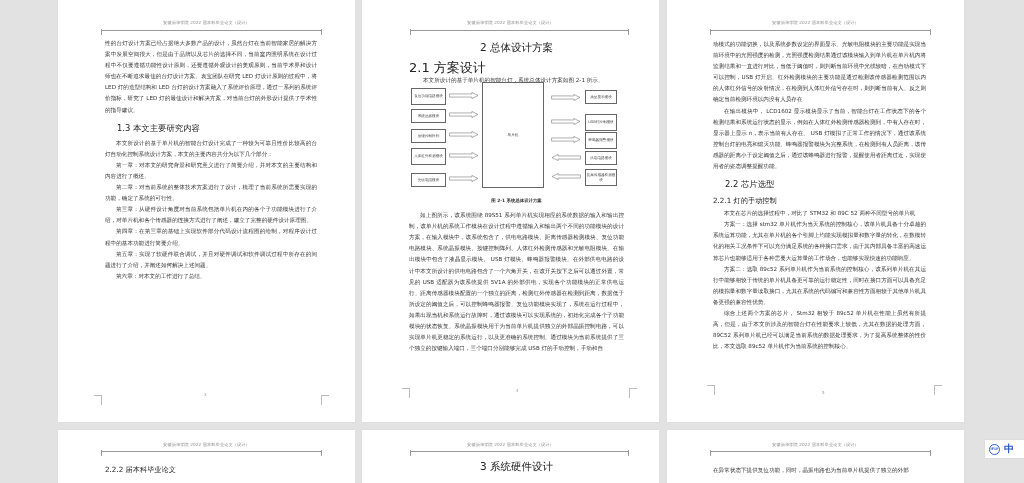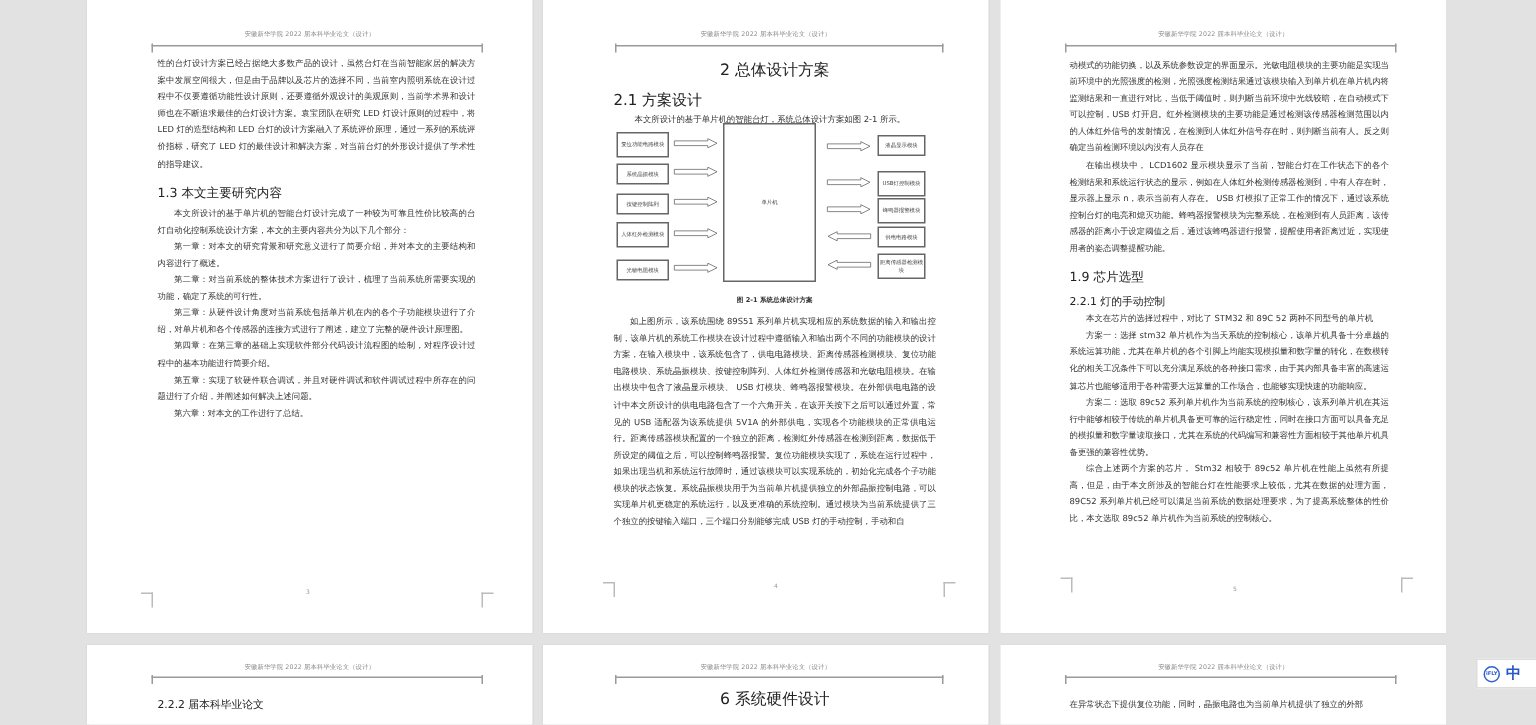--- a/index.html
+++ b/index.html
@@ -5,21 +5,21 @@
   html,body{margin:0;padding:0;}
   body{width:1024px;height:483px;overflow:hidden;background:#e2e2e2;position:relative;font-family:"DejaVu Sans","Liberation Sans",sans-serif;color:#222;}
   .page{position:absolute;background:#fff;box-shadow:0 0 1px #cfcfcf;overflow:hidden;}
   .hdr{position:absolute;left:0;right:0;top:20px;text-align:center;font-size:4.2px;color:#888;letter-spacing:0.1px;}
   .hdr-line{position:absolute;top:30px;height:0;border-top:1px solid #9a9a9a;}
   .hdr-tick-l,.hdr-tick-r{position:absolute;top:29px;width:1px;height:6px;background:#9a9a9a;}
   .corner{position:absolute;width:7px;height:9px;border-color:#bbb;border-style:solid;border-width:0;}
   .body{position:absolute;left:47px;right:38px;font-size:5.6px;line-height:11.1px;color:#333;text-align:justify;}
   .body p{margin:0;}
   .indent{text-indent:11px;}
-  .h2{font-size:8.4px;color:#222;margin:5px 0 3px 0;line-height:14px;}
+  .h2{font-size:8.4px;color:#222;margin:5px 0 3px 12px;line-height:14px;}
   .h3{font-size:7.2px;color:#222;line-height:13px;margin:2px 0 1px 0;}
   .chap{font-size:10.5px;text-align:center;color:#222;line-height:16px;}
   .pnum{position:absolute;font-size:4px;color:#999;}
   
   .diag{position:relative;height:126px;margin-top:2px;}
   .box{position:absolute;border:1px solid #666;background:#fff;font-size:3.6px;line-height:5px;text-align:center;display:flex;align-items:center;justify-content:center;color:#444;}
   .arrow{position:absolute;height:7px;}
   .cap{position:absolute;left:0;right:0;bottom:0;text-align:center;font-size:4.4px;font-weight:bold;color:#333;}
   .ime{position:absolute;left:984px;top:439px;width:44px;height:20px;background:#fff;border:1px solid #ddd;display:flex;align-items:center;gap:4px;padding-left:4px;box-sizing:border-box;}
   .ime-logo{width:11px;height:11px;border:1.3px solid #3060d0;border-radius:50%;box-sizing:border-box;font-size:3.5px;color:#3060d0;display:flex;align-items:center;justify-content:center;font-weight:bold;}
@@ -49,21 +49,21 @@
   <div class="pnum" style="left:146px;top:392px;">3</div>
 </div>
 
 <div class="page" style="left:362px;top:0;width:297px;height:422px;">
   <div class="hdr">安徽新华学院 2022 届本科毕业论文（设计）</div>
   <div class="hdr-line" style="left:48px;right:30px;"></div>
   <div class="hdr-tick-l" style="left:48px;"></div>
   <div class="hdr-tick-r" style="right:30px;"></div>
   <div class="body" style="top:39px;left:47px;right:35px;">
     <div class="chap">2  总体设计方案</div>
-    <div class="h3" style="margin-top:6px;font-size:10px;">2.1 方案设计</div>
+    <div class="h3" style="margin-top:6px;font-size:13px;">2.1 方案设计</div>
     <p class="indent" style="text-indent:14px;">本文所设计的基于单片机的智能台灯，系统总体设计方案如图 2-1 所示。</p>
 
     <div class="diag">
 
       <div class="box" style="left:2px;top:0;width:33px;height:15px;">复位功能电路模块</div>
       <div class="box" style="left:2px;top:21px;width:33px;height:12px;">系统晶振模块</div>
       <div class="box" style="left:2px;top:41px;width:33px;height:12px;">按键控制阵列</div>
       <div class="box" style="left:2px;top:60px;width:33px;height:15px;">人体红外检测模块</div>
       <div class="box" style="left:2px;top:85px;width:33px;height:12px;">光敏电阻模块</div>
 
@@ -118,21 +118,21 @@
 </div>
 
 <div class="page" style="left:667px;top:0;width:297px;height:422px;">
   <div class="hdr">安徽新华学院 2022 届本科毕业论文（设计）</div>
   <div class="hdr-line" style="left:43px;right:33px;"></div>
   <div class="hdr-tick-l" style="left:43px;"></div>
   <div class="hdr-tick-r" style="right:33px;"></div>
   <div class="body" style="top:39px;left:46px;right:38px;">
     <p>动模式的功能切换，以及系统参数设定的界面显示。光敏电阻模块的主要功能是实现当前环境中的光照强度的检测，光照强度检测结果通过该模块输入到单片机在单片机内将监测结果和一直进行对比，当低于阈值时，则判断当前环境中光线较暗，在自动模式下可以控制，USB 灯开启。红外检测模块的主要功能是通过检测该传感器检测范围以内的人体红外信号的发射情况，在检测到人体红外信号存在时，则判断当前有人。反之则确定当前检测环境以内没有人员存在</p>
     <p class="indent">在输出模块中， LCD1602 显示模块显示了当前，智能台灯在工作状态下的各个检测结果和系统运行状态的显示，例如在人体红外检测传感器检测到，中有人存在时，显示器上显示 n，表示当前有人存在。 USB 灯模拟了正常工作的情况下，通过该系统控制台灯的电亮和熄灭功能。蜂鸣器报警模块为完整系统，在检测到有人员距离，该传感器的距离小于设定阈值之后，通过该蜂鸣器进行报警，提醒使用者距离过近，实现使用者的姿态调整提醒功能。</p>
-    <div class="h2">1.9 芯片选型</div>
+    <div class="h2">2.2 芯片选型</div>
     <div class="h3">2.2.1 灯的手动控制</div>
     <p class="indent">本文在芯片的选择过程中，对比了 STM32 和 89C 52 两种不同型号的单片机</p>
     <p class="indent">方案一：选择 stm32 单片机作为当天系统的控制核心，该单片机具备十分卓越的系统运算功能，尤其在单片机的各个引脚上均能实现模拟量和数字量的转化，在数模转化的相关工况条件下可以充分满足系统的各种接口需求，由于其内部具备丰富的高速运算芯片也能够适用于各种需要大运算量的工作场合，也能够实现快速的功能响应。</p>
     <p class="indent">方案二：选取 89c52 系列单片机作为当前系统的控制核心，该系列单片机在其运行中能够相较于传统的单片机具备更可靠的运行稳定性，同时在接口方面可以具备充足的模拟量和数字量读取接口，尤其在系统的代码编写和兼容性方面相较于其他单片机具备更强的兼容性优势。</p>
     <p class="indent">综合上述两个方案的芯片， Stm32 相较于 89c52 单片机在性能上虽然有所提高，但是，由于本文所涉及的智能台灯在性能要求上较低，尤其在数据的处理方面，89C52 系列单片机已经可以满足当前系统的数据处理要求，为了提高系统整体的性价比，本文选取 89c52 单片机作为当前系统的控制核心。</p>
   </div>
   <div class="corner" style="left:40px;top:385px;border-top-width:1px;border-right-width:1px;"></div>
   <div class="corner" style="right:22px;top:385px;border-top-width:1px;border-left-width:1px;"></div>
   <div class="pnum" style="left:155px;top:390px;">5</div>
 </div>
@@ -146,21 +146,21 @@
     <div class="h3">2.2.2 届本科毕业论文</div>
   </div>
 </div>
 
 <div class="page" style="left:362px;top:430px;width:297px;height:60px;">
   <div class="hdr" style="top:12px;">安徽新华学院 2022 届本科毕业论文（设计）</div>
   <div class="hdr-line" style="left:48px;right:30px;top:21px;"></div>
   <div class="hdr-tick-l" style="left:48px;top:20px;"></div>
   <div class="hdr-tick-r" style="right:30px;top:20px;"></div>
   <div class="body" style="top:28px;left:47px;right:35px;">
-    <div class="chap">6  系统硬件设计</div>
+    <div class="chap">3  系统硬件设计</div>
   </div>
 </div>
 
 <div class="page" style="left:667px;top:430px;width:297px;height:60px;">
   <div class="hdr" style="top:12px;">安徽新华学院 2022 届本科毕业论文（设计）</div>
   <div class="hdr-line" style="left:43px;right:33px;top:21px;"></div>
   <div class="hdr-tick-l" style="left:43px;top:20px;"></div>
   <div class="hdr-tick-r" style="right:33px;top:20px;"></div>
   <div class="body" style="top:35px;left:46px;">
     <p style="white-space:nowrap;">在异常状态下提供复位功能，同时，晶振电路也为当前单片机提供了独立的外部</p>

